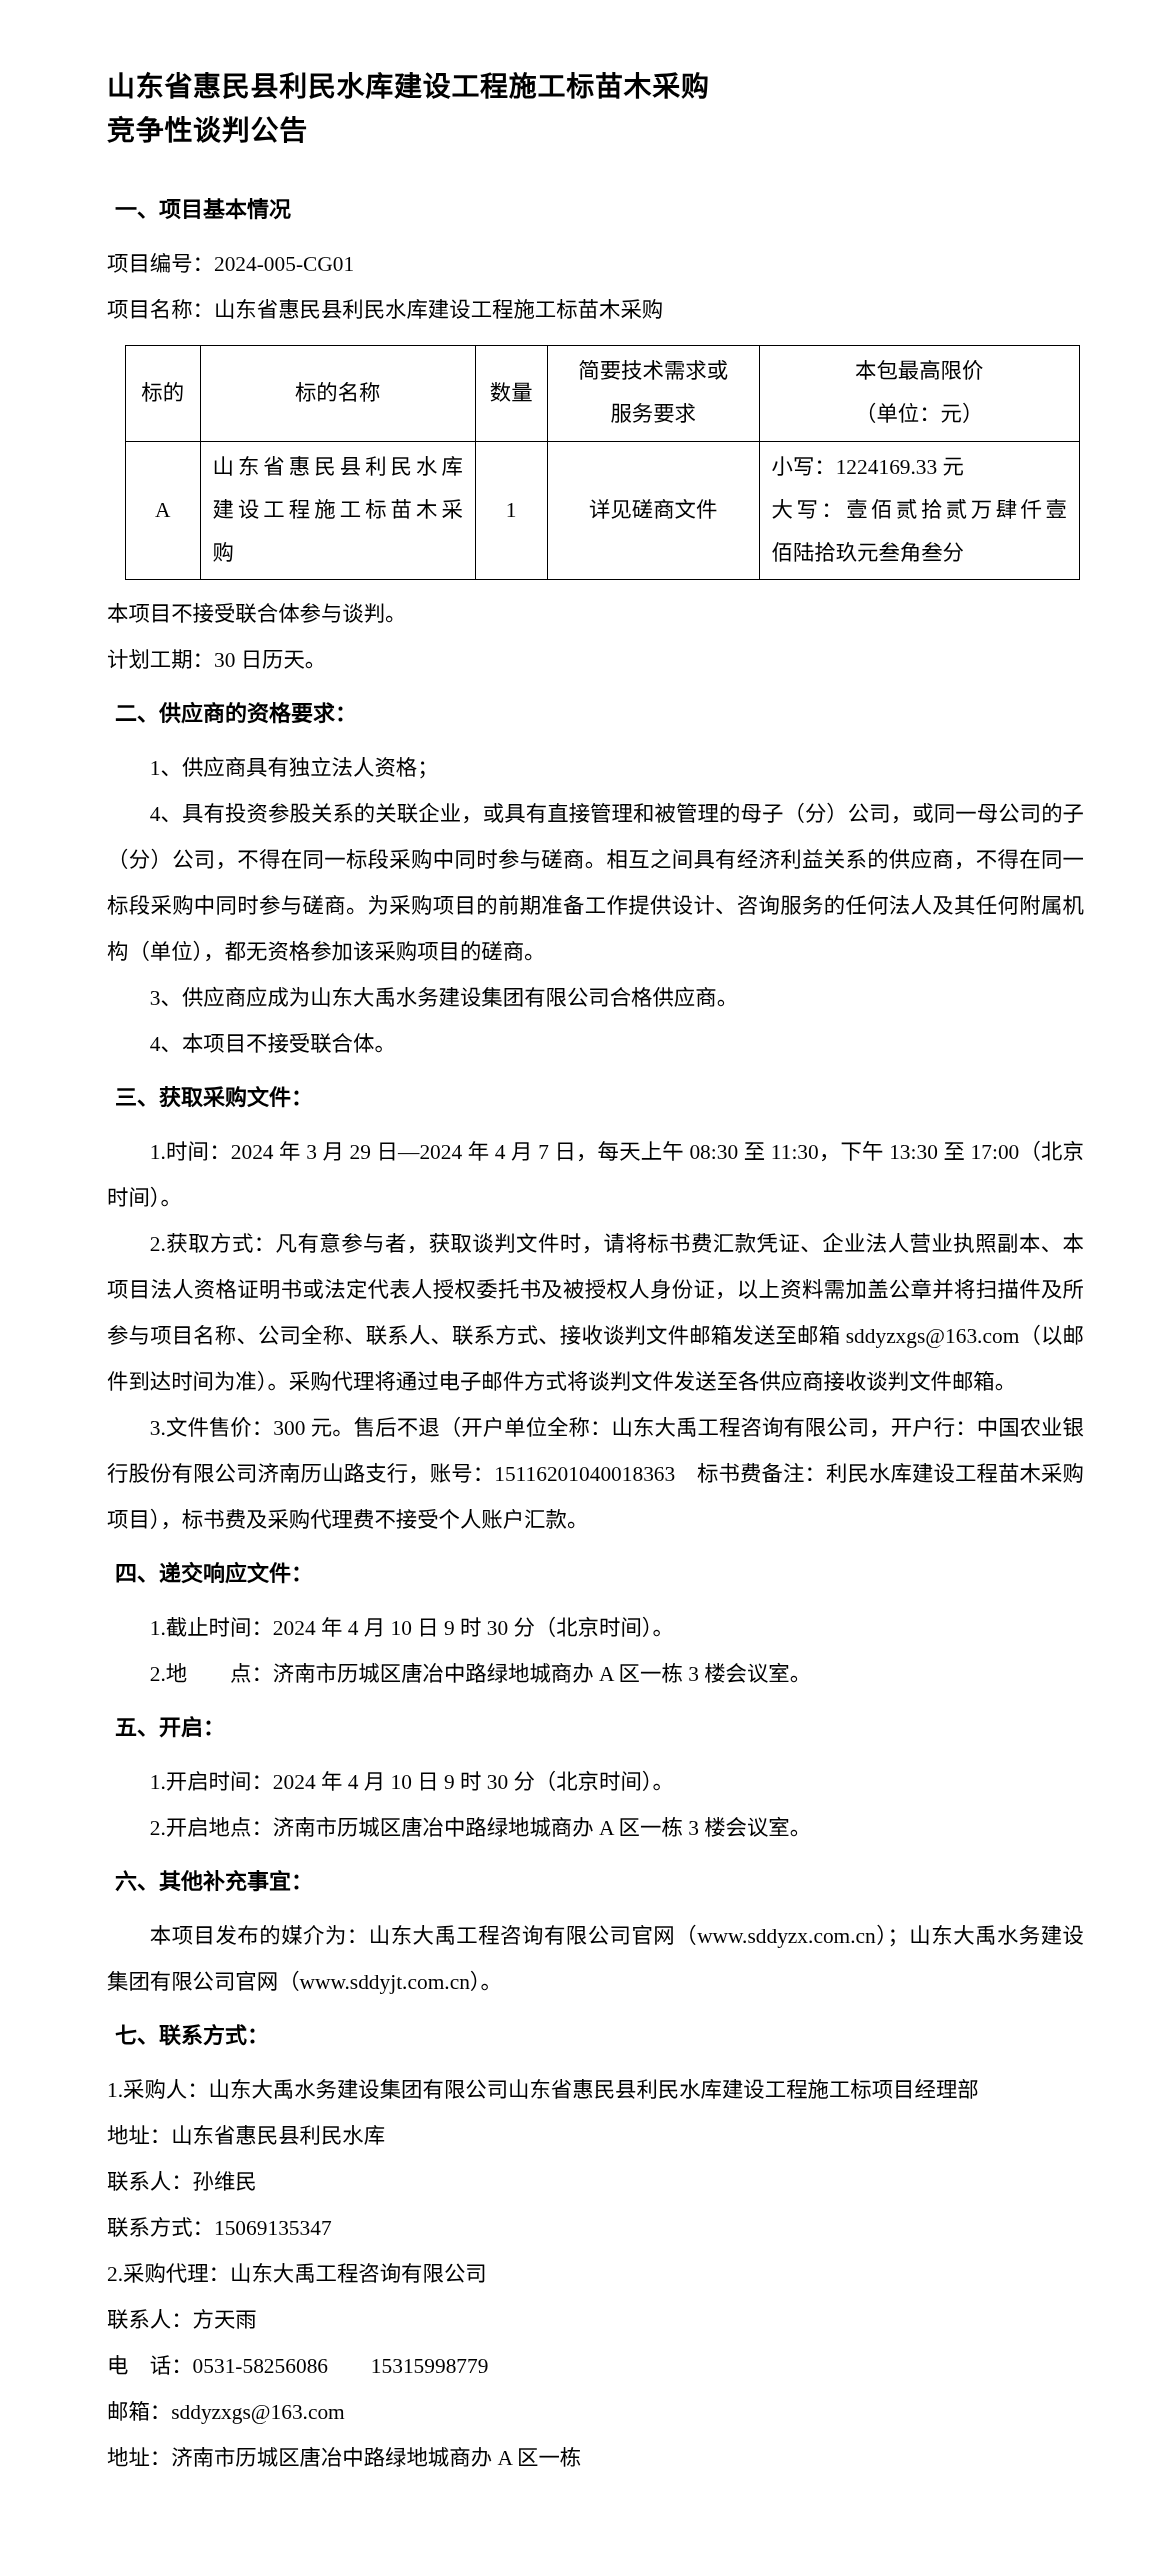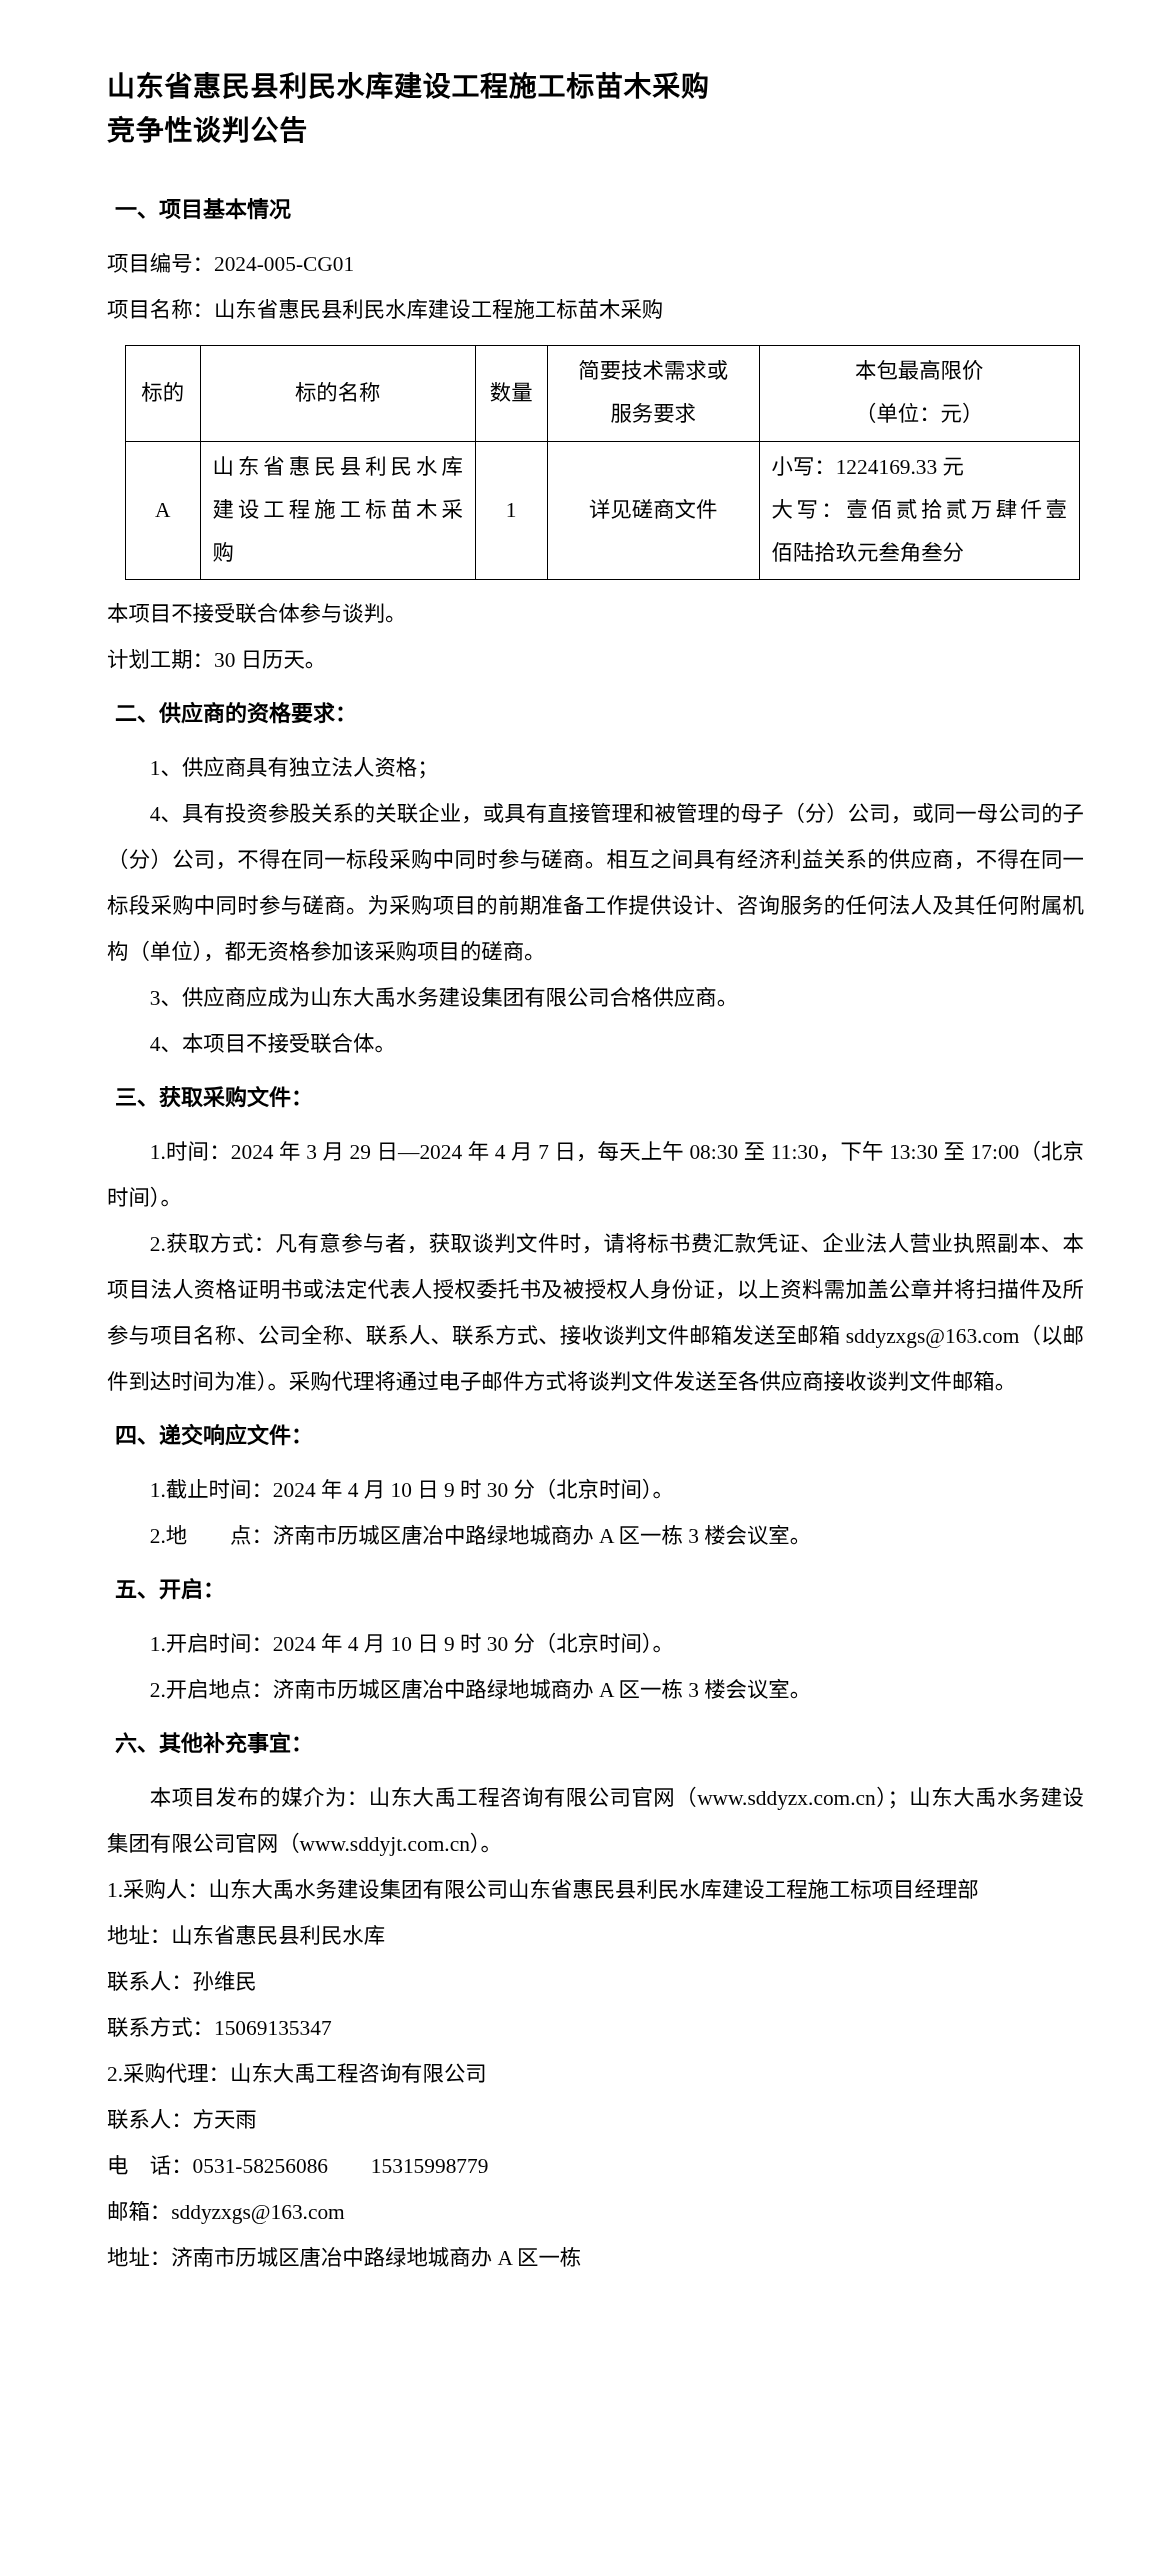--- a/index.html
+++ b/index.html
@@ -138,32 +138,34 @@
 
   <h2 class="heading">二、供应商的资格要求：</h2>
   <p class="para ind2">1、供应商具有独立法人资格；</p>
   <p class="para ind2">4、具有投资参股关系的关联企业，或具有直接管理和被管理的母子（分）公司，或同一母公司的子（分）公司，不得在同一标段采购中同时参与磋商。相互之间具有经济利益关系的供应商，不得在同一标段采购中同时参与磋商。为采购项目的前期准备工作提供设计、咨询服务的任何法人及其任何附属机构（单位），都无资格参加该采购项目的磋商。</p>
   <p class="para ind2">3、供应商应成为山东大禹水务建设集团有限公司合格供应商。</p>
   <p class="para ind2">4、本项目不接受联合体。</p>
 
   <h2 class="heading">三、获取采购文件：</h2>
   <p class="para ind2">1.时间：2024 年 3 月 29 日—2024 年 4 月 7 日，每天上午 08:30 至 11:30，下午 13:30 至 17:00（北京时间）。</p>
   <p class="para ind2">2.获取方式：凡有意参与者，获取谈判文件时，请将标书费汇款凭证、企业法人营业执照副本、本项目法人资格证明书或法定代表人授权委托书及被授权人身份证，以上资料需加盖公章并将扫描件及所参与项目名称、公司全称、联系人、联系方式、接收谈判文件邮箱发送至邮箱 sddyzxgs@163.com（以邮件到达时间为准）。采购代理将通过电子邮件方式将谈判文件发送至各供应商接收谈判文件邮箱。</p>
+  <p class="para ind2">3.文件售价：300 元。售后不退（开户单位全称：山东大禹工程咨询有限公司，开户行：中国农业银行股份有限公司济南历山路支行，账号：15116201040018363　标书费备注：利民水库建设工程苗木采购项目），标书费及采购代理费不接受个人账户汇款。</p>
 
   <h2 class="heading">四、递交响应文件：</h2>
   <p class="para ind2">1.截止时间：2024 年 4 月 10 日 9 时 30 分（北京时间）。</p>
   <p class="para ind2">2.地　　点：济南市历城区唐冶中路绿地城商办 A 区一栋 3 楼会议室。</p>
 
   <h2 class="heading">五、开启：</h2>
   <p class="para ind2">1.开启时间：2024 年 4 月 10 日 9 时 30 分（北京时间）。</p>
   <p class="para ind2">2.开启地点：济南市历城区唐冶中路绿地城商办 A 区一栋 3 楼会议室。</p>
 
   <h2 class="heading">六、其他补充事宜：</h2>
   <p class="para ind2">本项目发布的媒介为：山东大禹工程咨询有限公司官网（www.sddyzx.com.cn）；山东大禹水务建设集团有限公司官网（www.sddyjt.com.cn）。</p>
 
+  <h2 class="heading">七、联系方式：</h2>
   <p class="para contact-line">1.采购人：山东大禹水务建设集团有限公司山东省惠民县利民水库建设工程施工标项目经理部</p>
   <p class="para contact-line">地址：山东省惠民县利民水库</p>
   <p class="para contact-line">联系人：孙维民</p>
   <p class="para contact-line">联系方式：15069135347</p>
   <p class="para contact-line">2.采购代理：山东大禹工程咨询有限公司</p>
   <p class="para contact-line">联系人：方天雨</p>
   <p class="para contact-line">电　话：0531-58256086　　15315998779</p>
   <p class="para contact-line">邮箱：sddyzxgs@163.com</p>
   <p class="para contact-line">地址：济南市历城区唐冶中路绿地城商办 A 区一栋</p>
 

